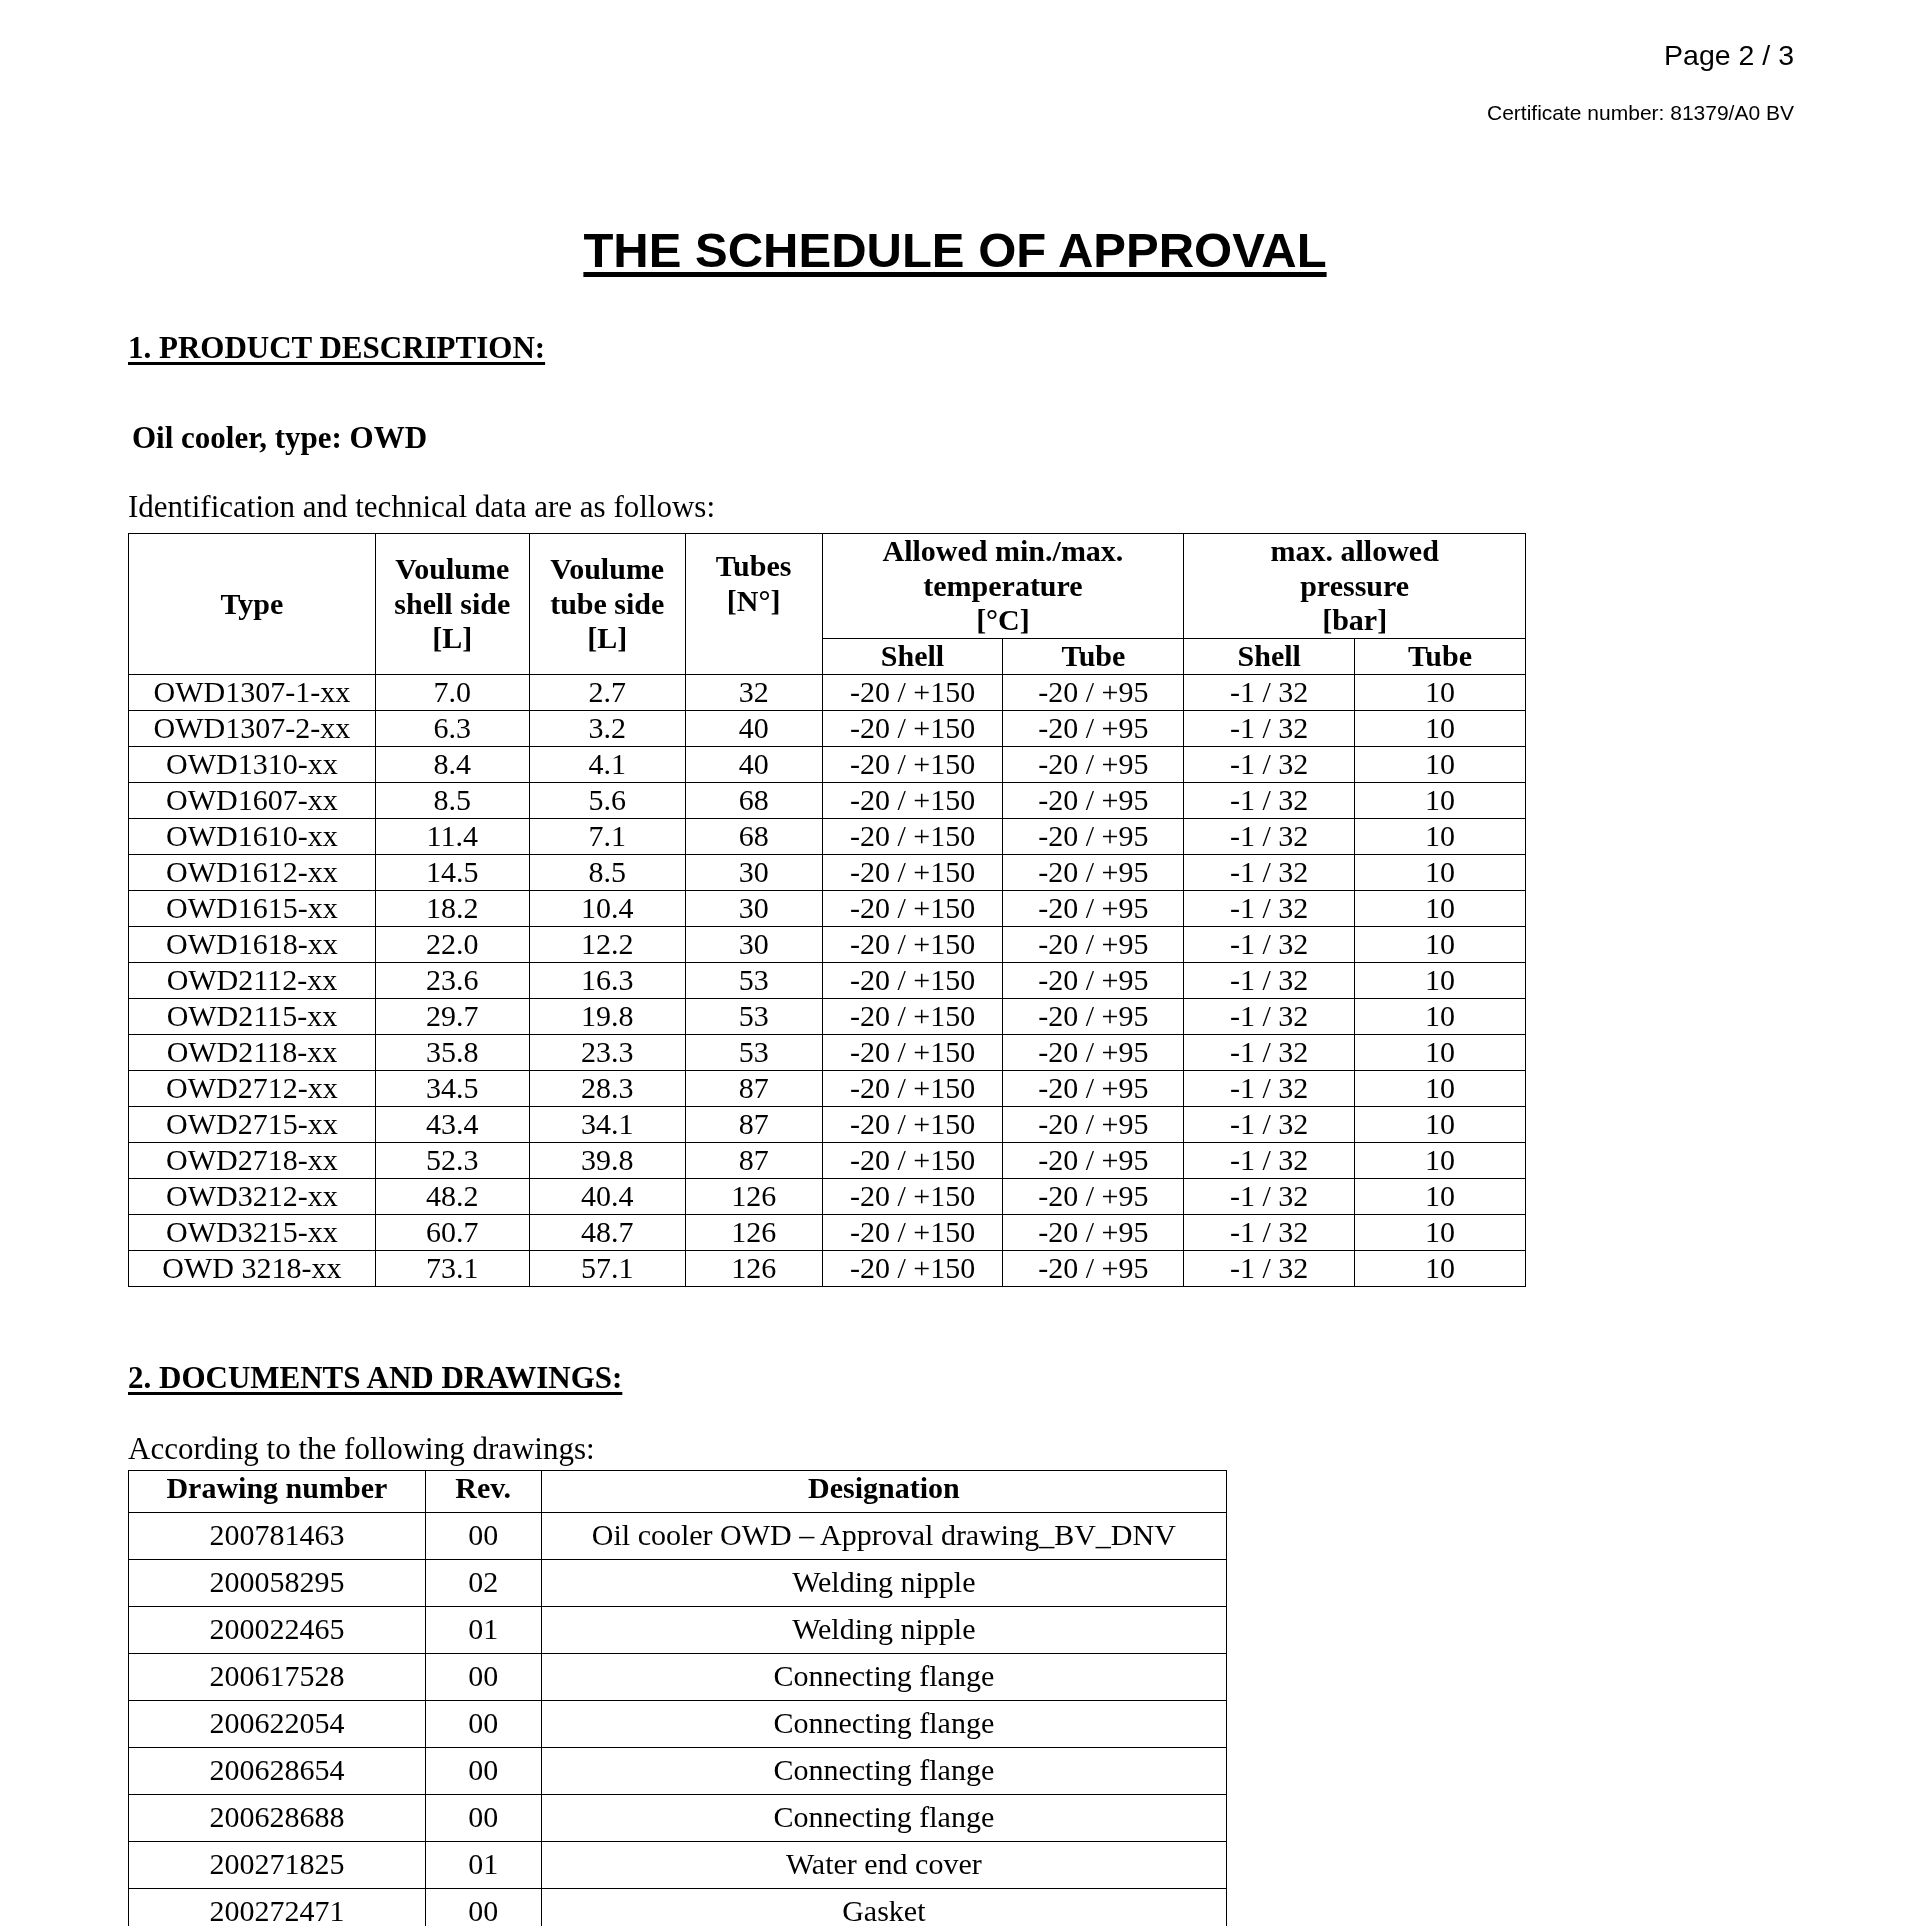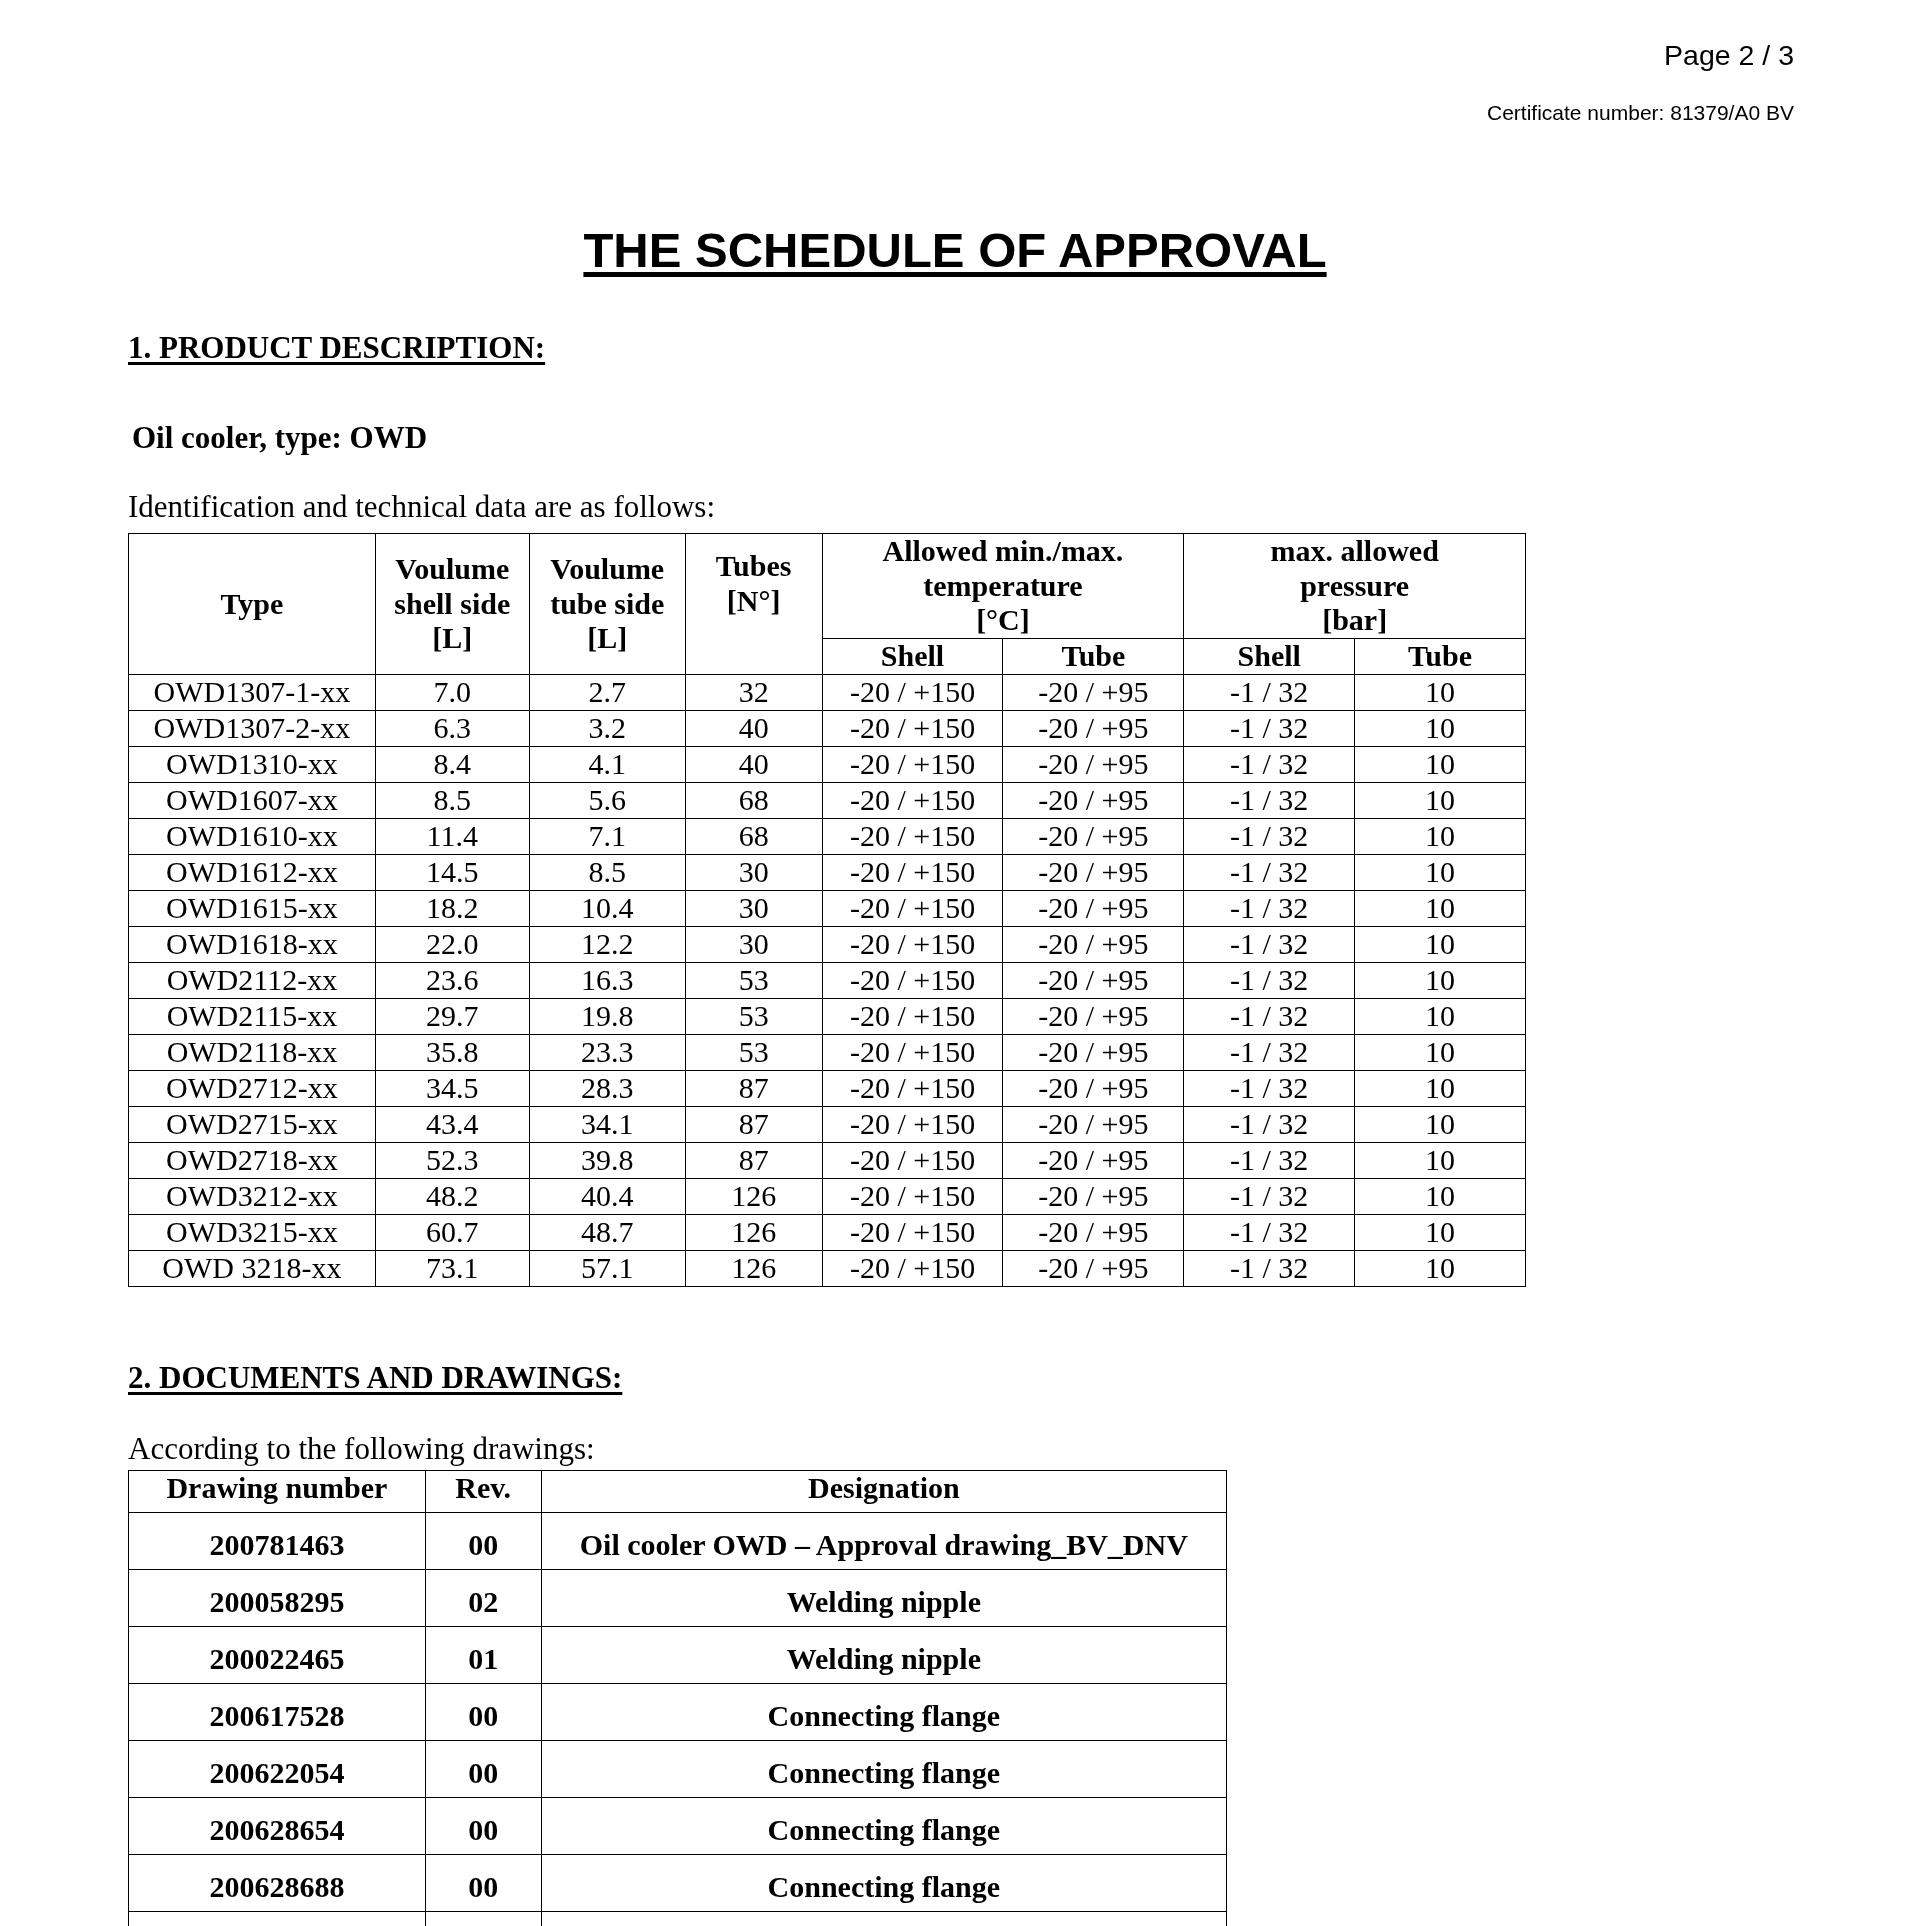--- a/index.html
+++ b/index.html
@@ -26,21 +26,21 @@
   #tech th { font-weight: bold; }
   #tech thead tr.h1 th { height: 104px; }
   #tech thead tr.h2 th { height: 34px; }
   #tech tbody td { height: 35px; line-height: 1; }
 
   #sec2 { top: 1360px; }
   #according { left: 128px; top: 1431px; font-size: 31px; }
 
   #draw { left: 128px; top: 1470px; width: 1099px; font-size: 30px; line-height: 1; }
   #draw th { font-weight: bold; height: 39px; vertical-align: top; padding-top: 1.5px; }
-  #draw tbody td { height: 39px; vertical-align: top; padding-top: 17px; font-weight: bold; }
+  #draw tbody td { height: 39px; vertical-align: top; padding-top: 7px; }
 </style>
 </head>
 <body>
 
 <div id="page-num" class="abs sans">Page 2 / 3</div>
 <div id="cert-num" class="abs sans">Certificate number: 81379/A0 BV</div>
 
 <div id="title" class="abs sans"><span>THE SCHEDULE OF APPROVAL</span></div>
 
 <div id="sec1" class="abs serif sec-head">1. PRODUCT DESCRIPTION:</div>
@@ -313,20 +313,25 @@
         <td>200628654</td>
         <td>00</td>
         <td>Connecting flange</td>
       </tr>
       <tr>
         <td>200628688</td>
         <td>00</td>
         <td>Connecting flange</td>
       </tr>
       <tr>
+        <td>200271825</td>
+        <td>01</td>
+        <td>Water end cover</td>
+      </tr>
+      <tr>
         <td>200272471</td>
         <td>00</td>
         <td>Gasket</td>
       </tr>
       <tr>
         <td>200272472</td>
         <td>00</td>
         <td>Gasket</td>
       </tr>
     </tbody>

